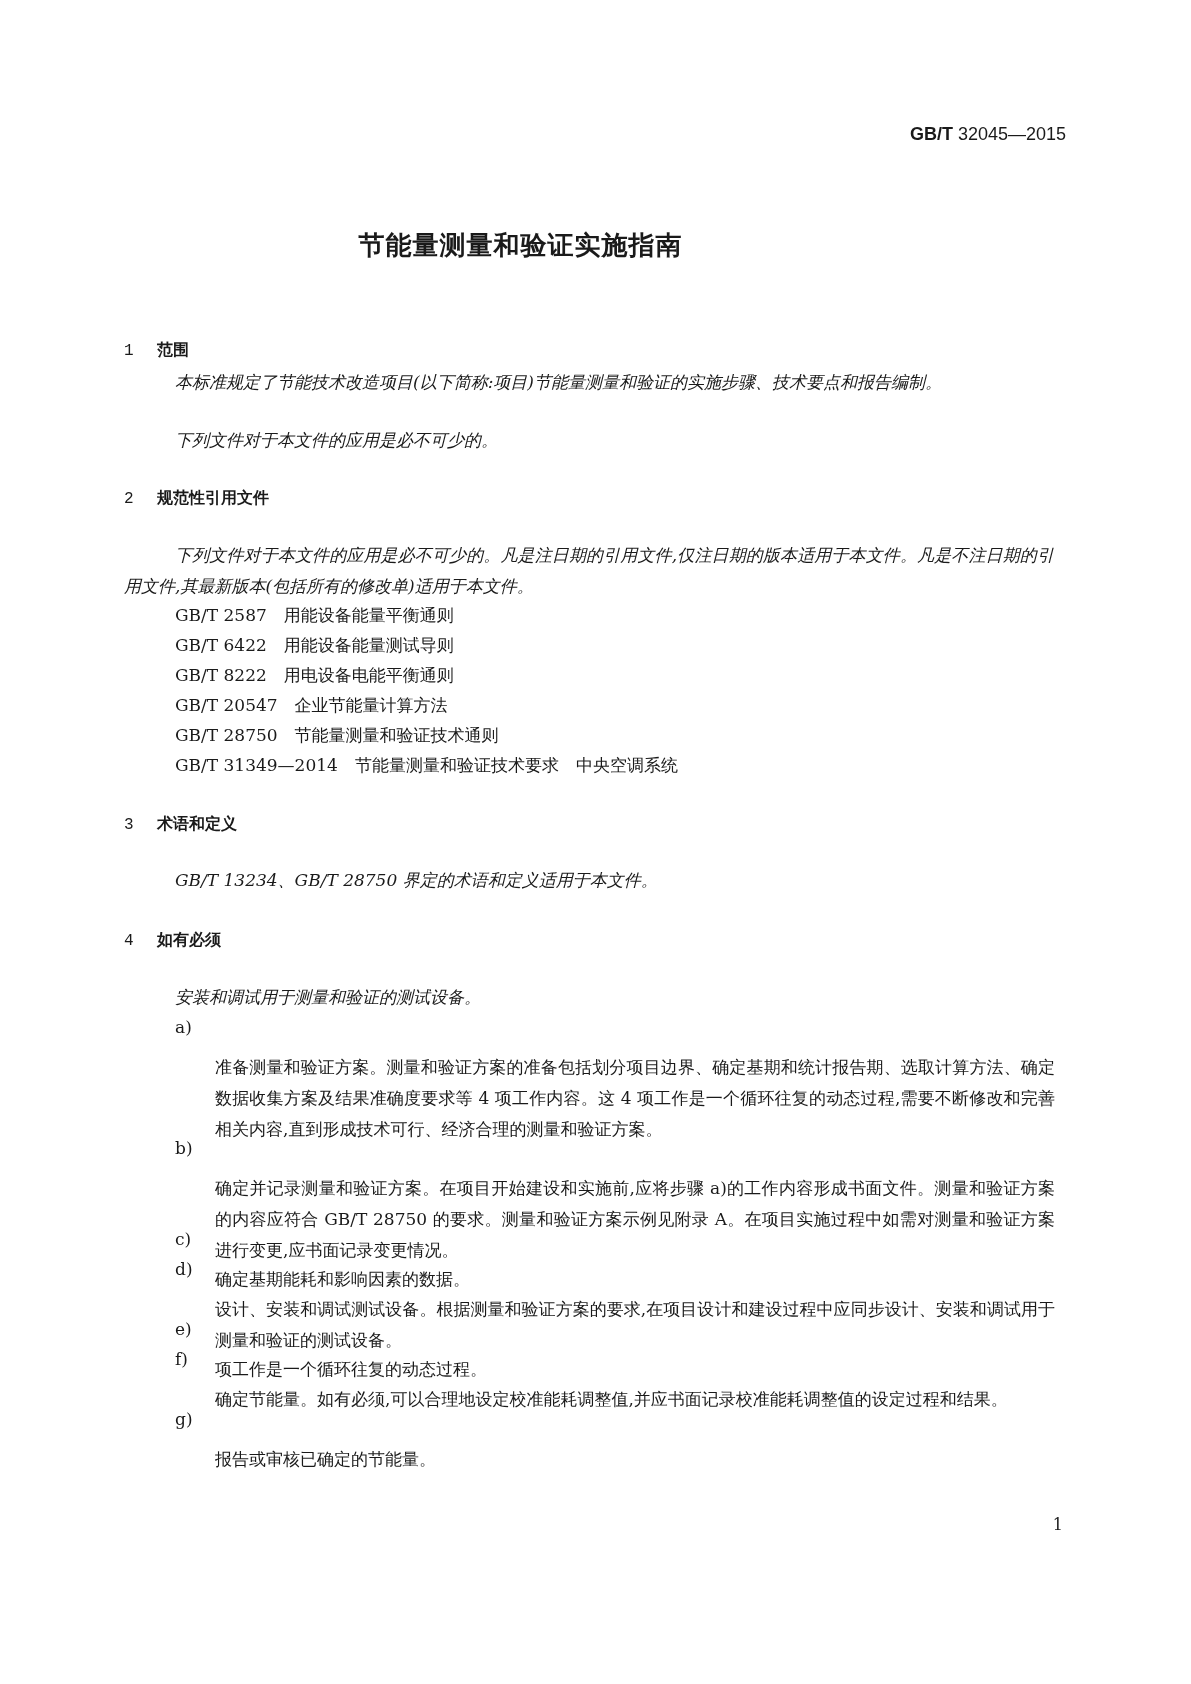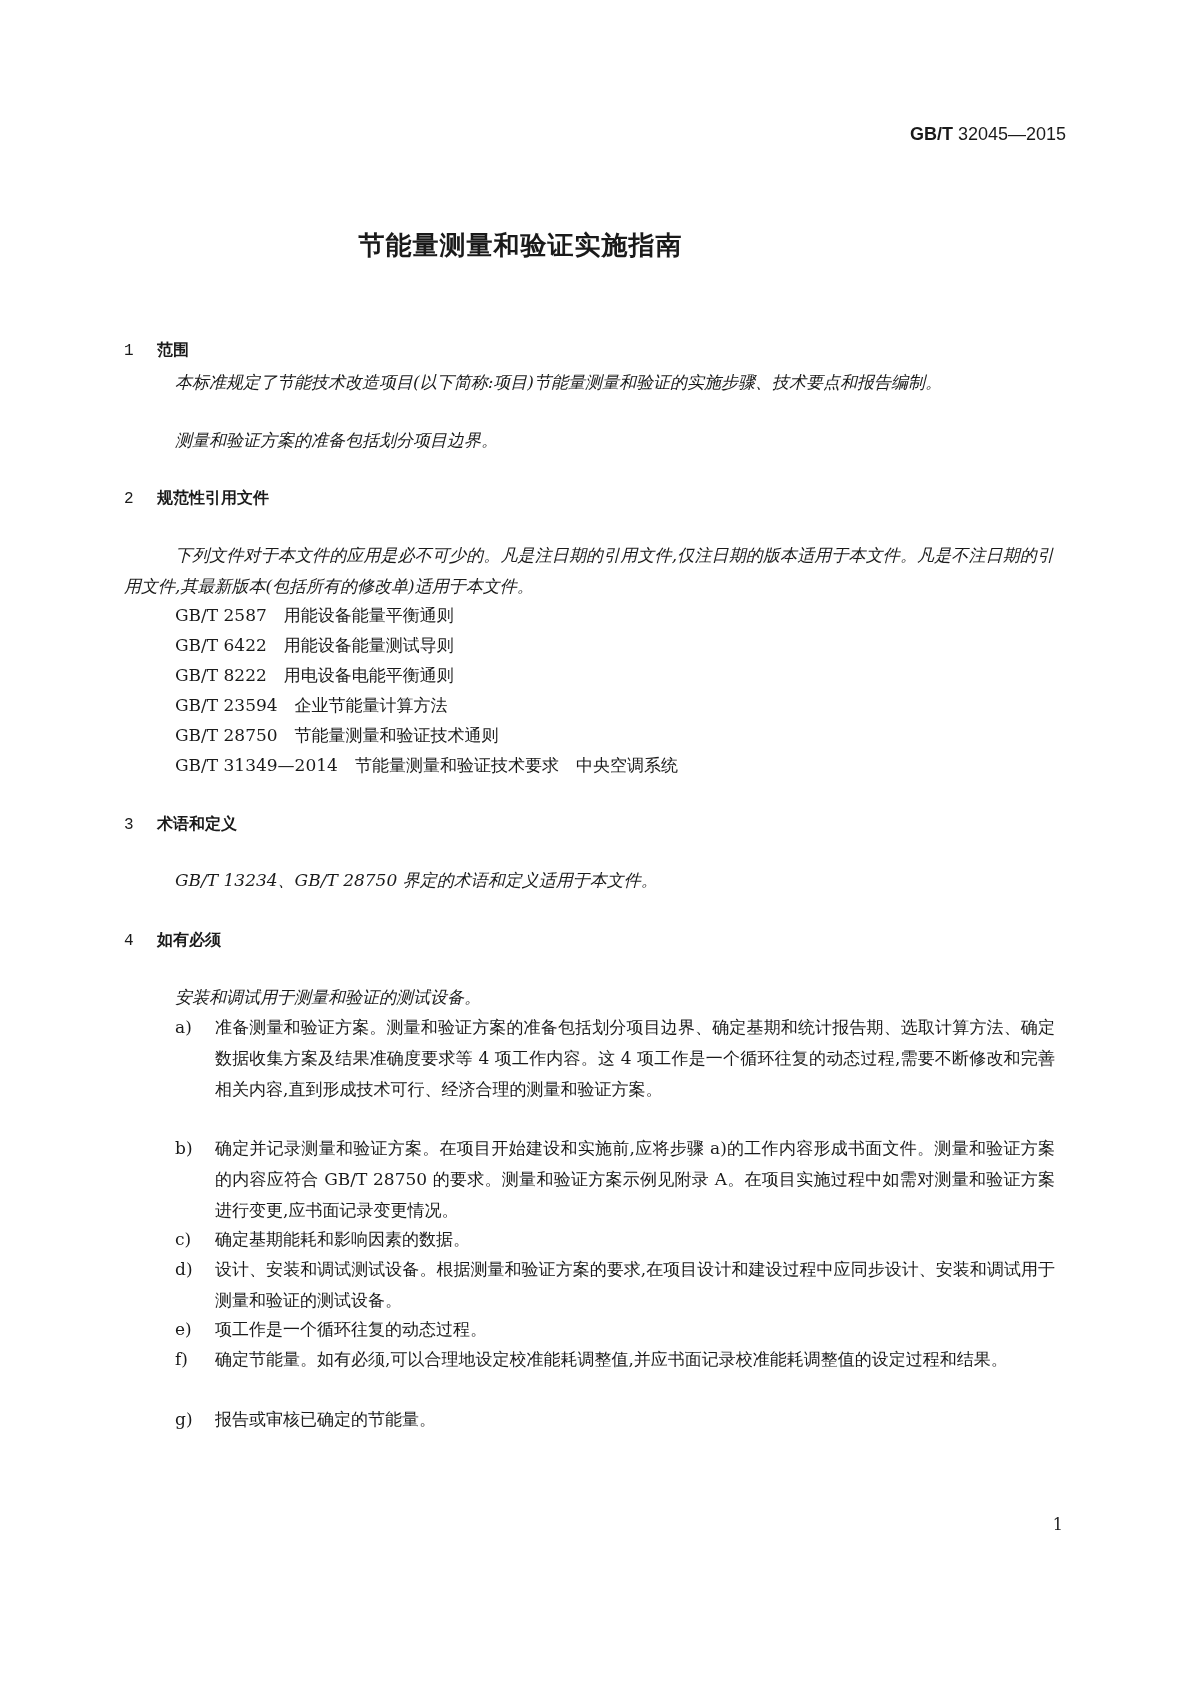--- a/index.html
+++ b/index.html
@@ -28,48 +28,48 @@
       font-size: 17px; line-height: 31px; text-align: justify; font-style: italic;
     }
     .indent { text-indent: 51px; }
     .ref {
       position: absolute; left: 175px; font-size: 17px; line-height: 31px; white-space: pre;
     }
     .item {
       position: absolute; left: 175px; width: 880px; font-size: 17px; line-height: 31px;
     }
     .item .mark { position: absolute; left: 0; top: 0; }
-    .item .body { margin-left: 40px; text-align: justify; }
+    .item .body { margin-left: 40px; text-align: justify; margin-top: 40px; }
     .page-num {
       position: absolute; bottom: 150px; right: 128px; font-size: 16px;
     }
   </style>
 </head>
 <body>
 
 <div class="std-no">
   <b>GB/T</b>&nbsp;<span>32045—2015</span>
 </div>
 
 <div class="title">节能量测量和验证实施指南</div>
 
 <div class="sec-head" style="top:340px">
   <span class="num">1</span><span>范围</span>
 </div>
 <div class="para indent" style="top:367px">本标准规定了节能技术改造项目(以下简称:项目)节能量测量和验证的实施步骤、技术要点和报告编制。</div>
-<div class="para indent" style="top:425px">测量和验证方案的准备包括划分项目边界。</div>
+<div class="para indent" style="top:425px">下列文件对于本文件的应用是必不可少的。</div>
 
 <div class="sec-head" style="top:488px">
   <span class="num">2</span><span>规范性引用文件</span>
 </div>
 <div class="para indent" style="top:540px">下列文件对于本文件的应用是必不可少的。凡是注日期的引用文件,仅注日期的版本适用于本文件。凡是不注日期的引用文件,其最新版本(包括所有的修改单)适用于本文件。</div>
 <div class="ref" style="top:600px">GB/T 2587　用能设备能量平衡通则</div>
 <div class="ref" style="top:630px">GB/T 6422　用能设备能量测试导则</div>
 <div class="ref" style="top:660px">GB/T 8222　用电设备电能平衡通则</div>
-<div class="ref" style="top:690px">GB/T 23594　企业节能量计算方法</div>
+<div class="ref" style="top:690px">GB/T 20547　企业节能量计算方法</div>
 <div class="ref" style="top:720px">GB/T 28750　节能量测量和验证技术通则</div>
 <div class="ref" style="top:750px">GB/T 31349—2014　节能量测量和验证技术要求　中央空调系统</div>
 
 <div class="sec-head" style="top:814px">
   <span class="num">3</span><span>术语和定义</span>
 </div>
 <div class="para indent" style="top:865px">GB/T 13234、GB/T 28750 界定的术语和定义适用于本文件。</div>
 
 <div class="sec-head" style="top:930px">
   <span class="num">4</span><span>如有必须</span>

